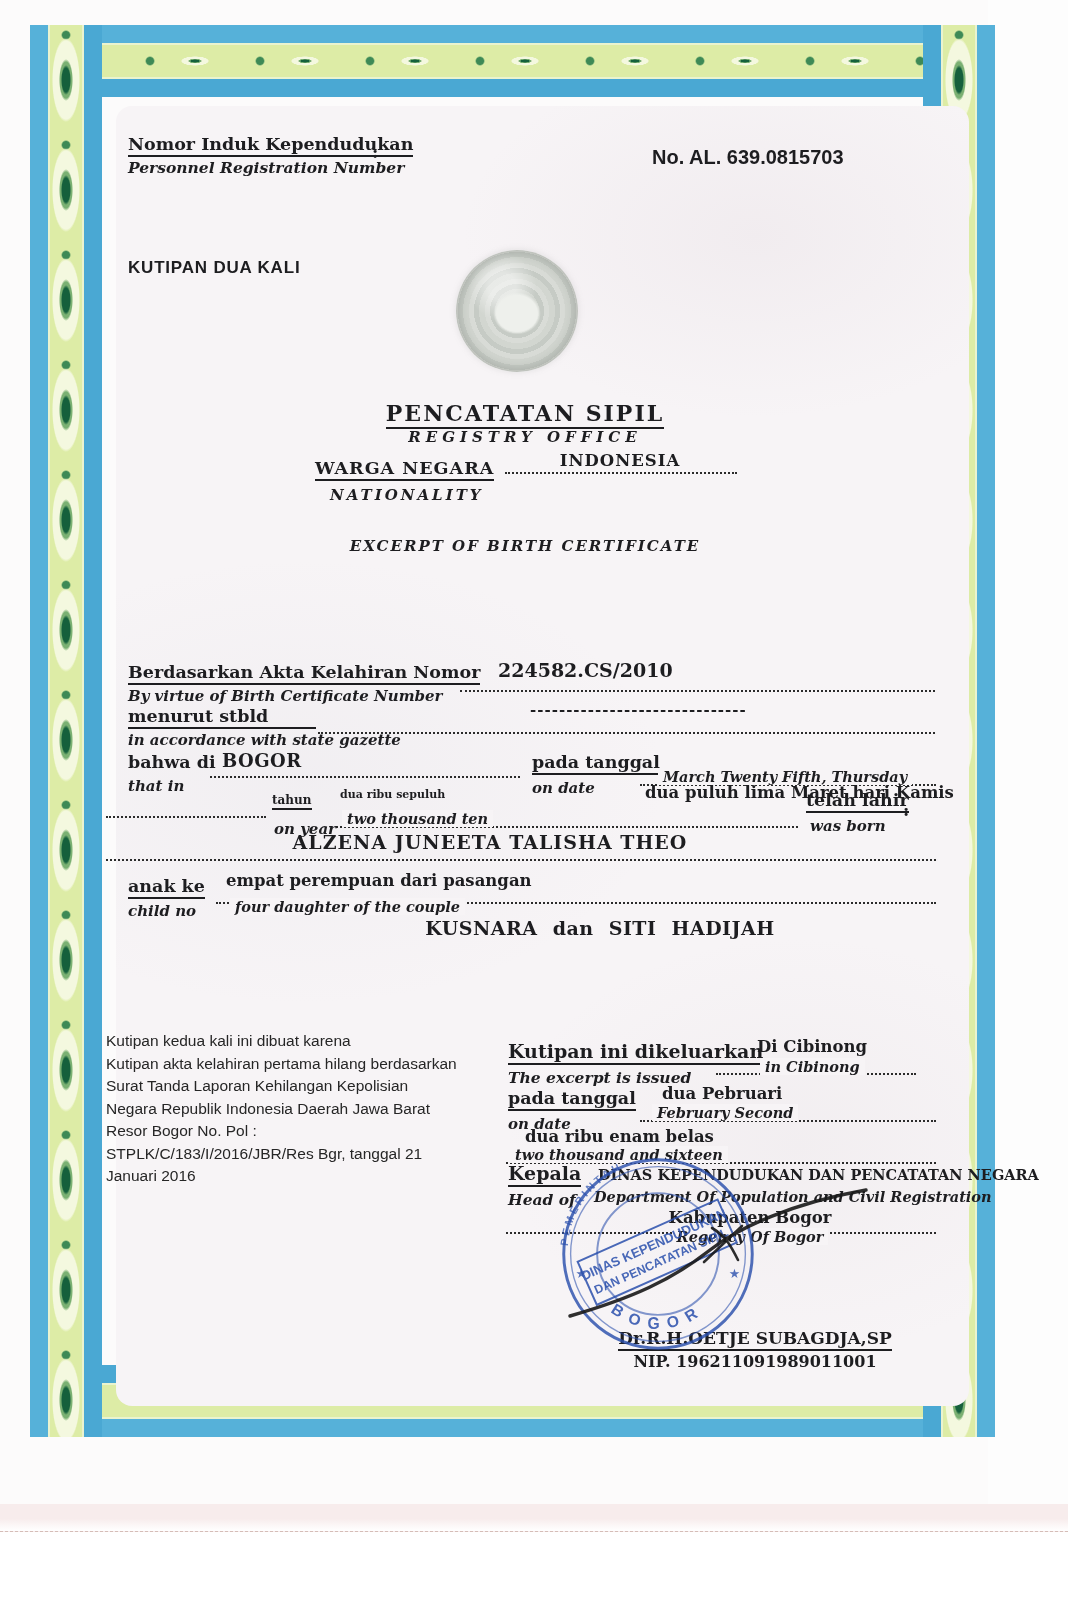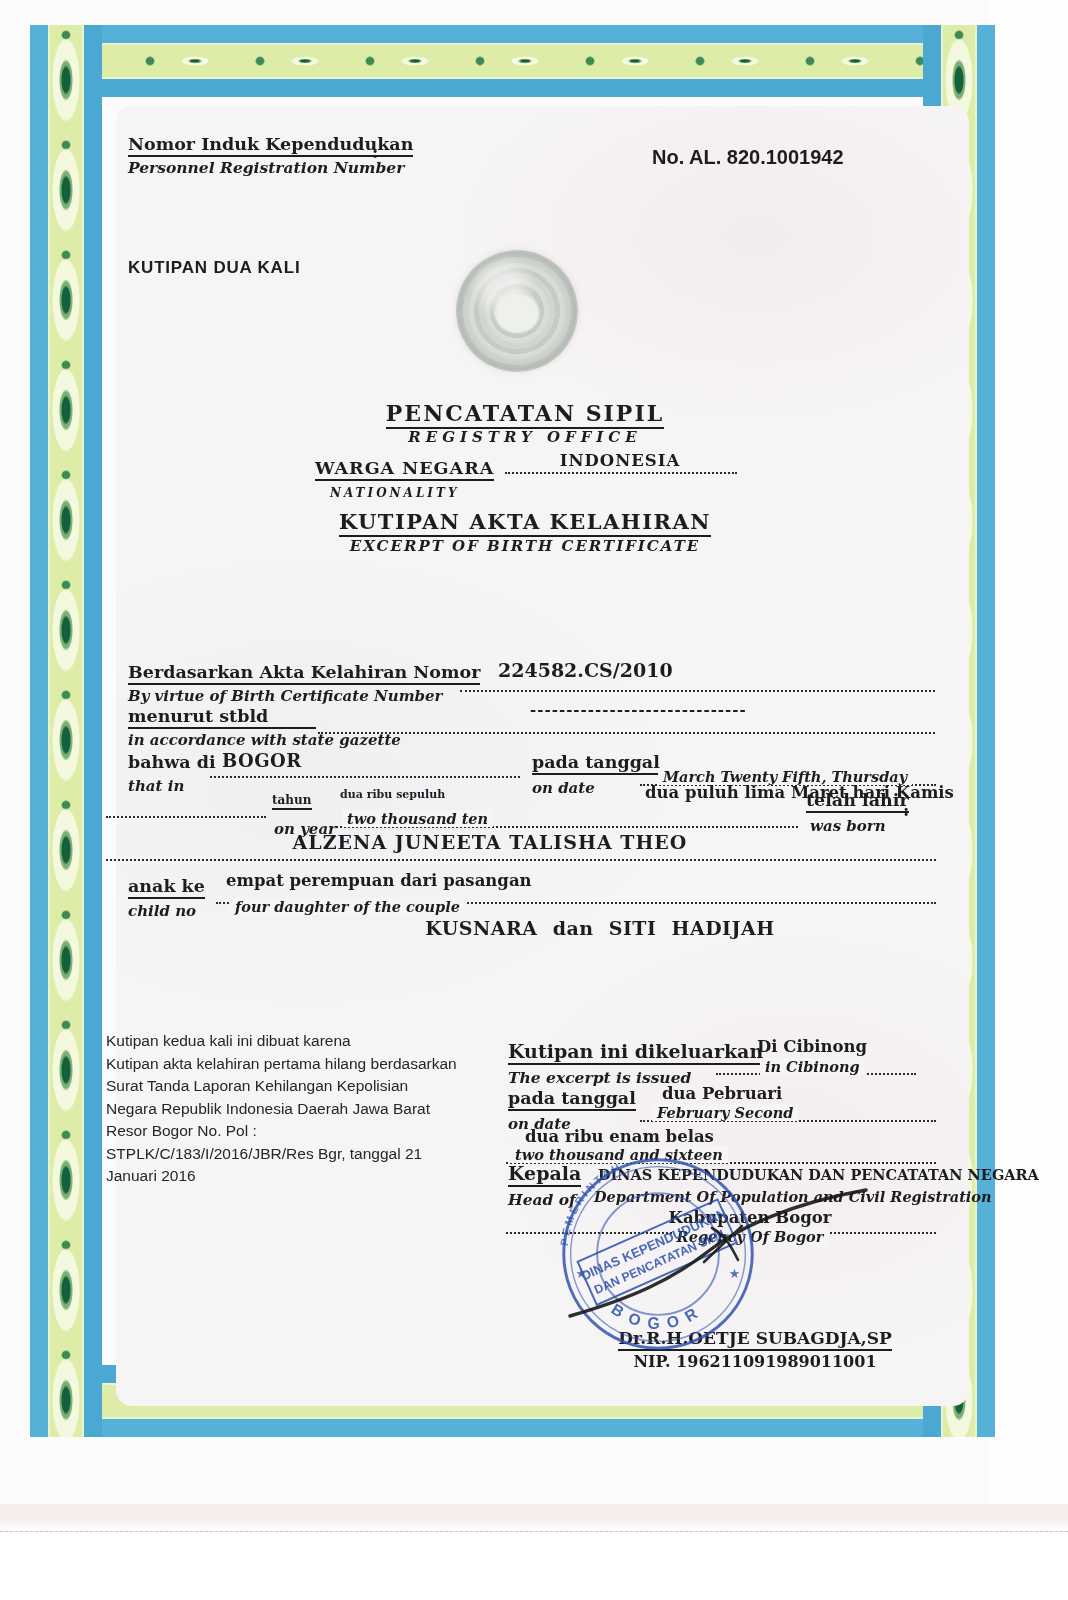--- a/index.html
+++ b/index.html
@@ -71,34 +71,33 @@
     <div class="strip h top"></div>
     <div class="strip h bottom"></div>
     <div class="strip v left"></div>
     <div class="strip v right"></div>
     <div class="paper"></div>
   </div>
 
   <div class="t b" style="left:128px; top:134px; font-size:17.5px;"><span class="u">Nomor Induk Kependudukan</span></div>
   <div class="t b" style="left:372px; top:142px; font-size:17px;">:</div>
   <div class="t i" style="left:128px; top:158px; font-size:15.5px;">Personnel Registration Number</div>
-  <div class="t b sans" style="left:652px; top:146px; font-size:20px;">No. AL. 820.1001942</div>
+  <div class="t b sans" style="left:652px; top:146px; font-size:20px;">No. AL. 639.0815703</div>
   <div class="t b sans" style="left:128px; top:258px; font-size:17px; letter-spacing:.8px;">KUTIPAN DUA KALI</div>
 
   <div class="seal"></div>
 
   <div class="t b ctr" style="left:105px; width:840px; top:400px; font-size:22px; letter-spacing:2px;"><span class="u">PENCATATAN SIPIL</span></div>
   <div class="t i ctr" style="left:105px; width:840px; top:428px; font-size:15px; letter-spacing:5px;">REGISTRY OFFICE</div>
 
   <div class="t b" style="left:315px; top:458px; font-size:17.5px; letter-spacing:1px;"><span class="u">WARGA NEGARA</span></div>
   <div class="t b ctr" style="left:505px; width:230px; top:451px; font-size:16.5px; letter-spacing:1px;">INDONESIA</div>
   <div class="leader" style="left:505px; width:232px; top:450px; height:24px;"></div>
-  <div class="t i" style="left:330px; top:486px; font-size:12px; letter-spacing:3px;">NATIONALITY</div>
-
-  <div class="t b ctr" style="left:105px; width:840px; top:509px; font-size:21px; letter-spacing:1.5px;"><span class="u">KUTIPAN AKTA KELAHIRAN</span></div>
+  <div class="t i" style="left:330px; top:486px; font-size:15px; letter-spacing:3px;">NATIONALITY</div>
+
   <div class="t i ctr" style="left:105px; width:840px; top:537px; font-size:15px; letter-spacing:2px;">EXCERPT OF BIRTH CERTIFICATE</div>
 
   <div class="t b" style="left:128px; top:662px; font-size:17.5px;"><span class="u">Berdasarkan Akta Kelahiran Nomor</span></div>
   <div class="t i" style="left:128px; top:687px; font-size:15px;">By virtue of Birth Certificate Number</div>
   <div class="t b" style="left:498px; top:659px; font-size:19px;">224582.CS/2010</div>
   <div class="leader" style="left:460px; width:475px; top:668px; height:24px;"></div>
 
   <div class="t b" style="left:128px; top:706px; font-size:17.5px;"><span class="u" style="display:inline-block; width:188px;">menurut stbld</span></div>
   <div class="t i" style="left:128px; top:731px; font-size:15px;">in accordance with state gazette</div>
   <div class="t b" style="left:530px; top:701px; font-size:15px; letter-spacing:1px;">------------------------------</div>

